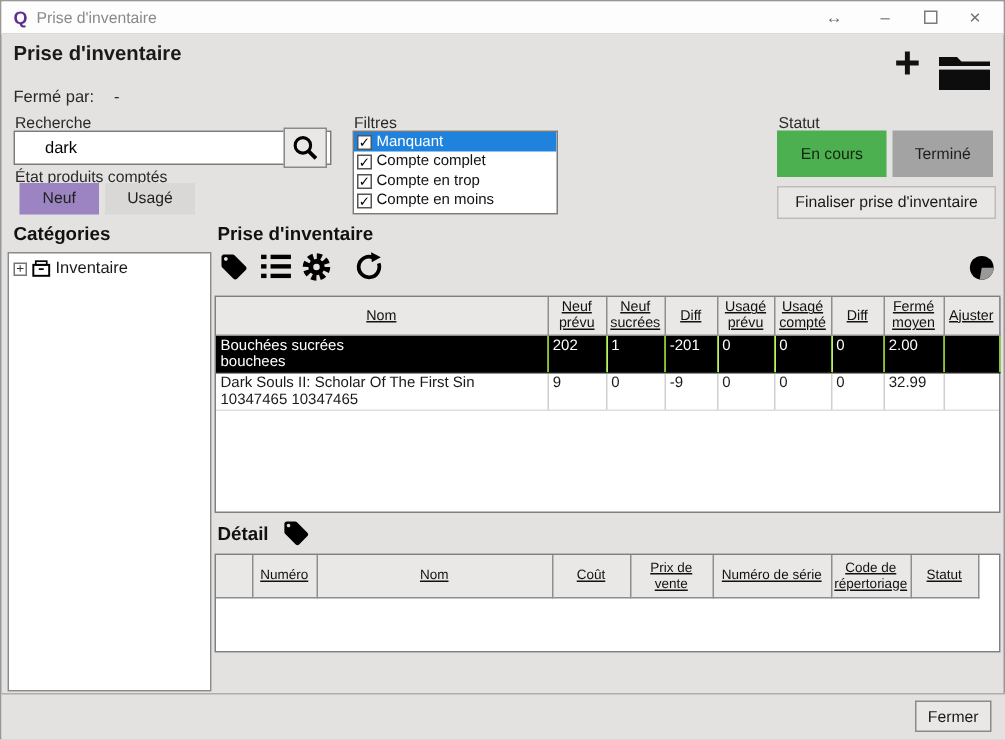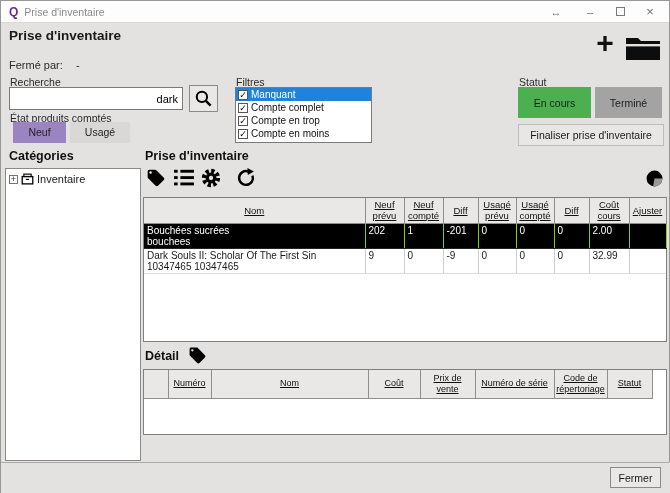--- a/index.html
+++ b/index.html
@@ -28,23 +28,23 @@
   
   .hdr-title { position:absolute; left:8px; top:27px; font-size:13.5px; font-weight:bold; }
   .hdr-row { position:absolute; left:8px; font-size:11px; color:#2a2a2a; }
   .hdr-label { display:inline-block; width:64px; }
   .btn-plus { position:absolute; left:590px; top:30px; width:28px; height:28px;
     font-size:30px; font-weight:600; line-height:24px; text-align:center; color:#111; }
   .btn-folder { position:absolute; left:624px; top:34px; width:36px; height:26px; }
 
   
   .lbl { position:absolute; font-size:10.5px; color:#2a2a2a; }
-  .search-input { position:absolute; left:8px; top:86px; width:174px; height:23px;
+  .search-input { position:absolute; left:8px; top:86px; width:212px; height:23px;
     border:1px solid #7a7a7a; background:#fff; font-family:inherit; font-size:11px;
-    padding:0 4px; outline:none;text-align:right; }
+    padding:0 20px; outline:none; }
   .search-btn { position:absolute; left:188px; top:84px; width:29px; height:27px;
     background:#e9e8e7; border:1px solid #8a8a8a; display:flex; align-items:center; justify-content:center; }
   .state-btn { position:absolute; top:121px; height:21px; border:none; font-family:inherit;
     font-size:10.5px; color:#1f1f1f; text-align:center; line-height:21px; }
   .state-new { left:12px; width:53px; background:#9b84c1; }
   .state-used { left:69px; width:60px; background:#d9d8d7; }
 
   
   .filterbox { position:absolute; left:234px; top:86px; width:137px; height:56px;
     background:#fff; border:1px solid #7a7a7a; overflow:hidden; }
@@ -235,26 +235,26 @@
         <col style="width:38px">
           <col style="width:38px">
           <col style="width:35px">
           <col style="width:40px">
           <col style="width:37px">
       </colgroup>
       <tbody>
           <tr>
         <th>Nom</th>
         <th>Neuf prévu</th>
-        <th>Neuf compté</th>
+        <th>Neuf sucrées</th>
         <th>Diff</th>
         <th>Usagé prévu</th>
         <th>Usagé compté</th>
         <th>Diff</th>
-        <th>Coût cours</th>
+        <th>Fermé moyen</th>
         <th>Ajuster</th>
       </tr>
       <tr class="sel">
         <td>
           <div>Bouchées sucrées</div>
           <div class="cell-sub">bouchees</div>
         </td>
         <td>202</td>
         <td>1</td>
         <td>-201</td>

